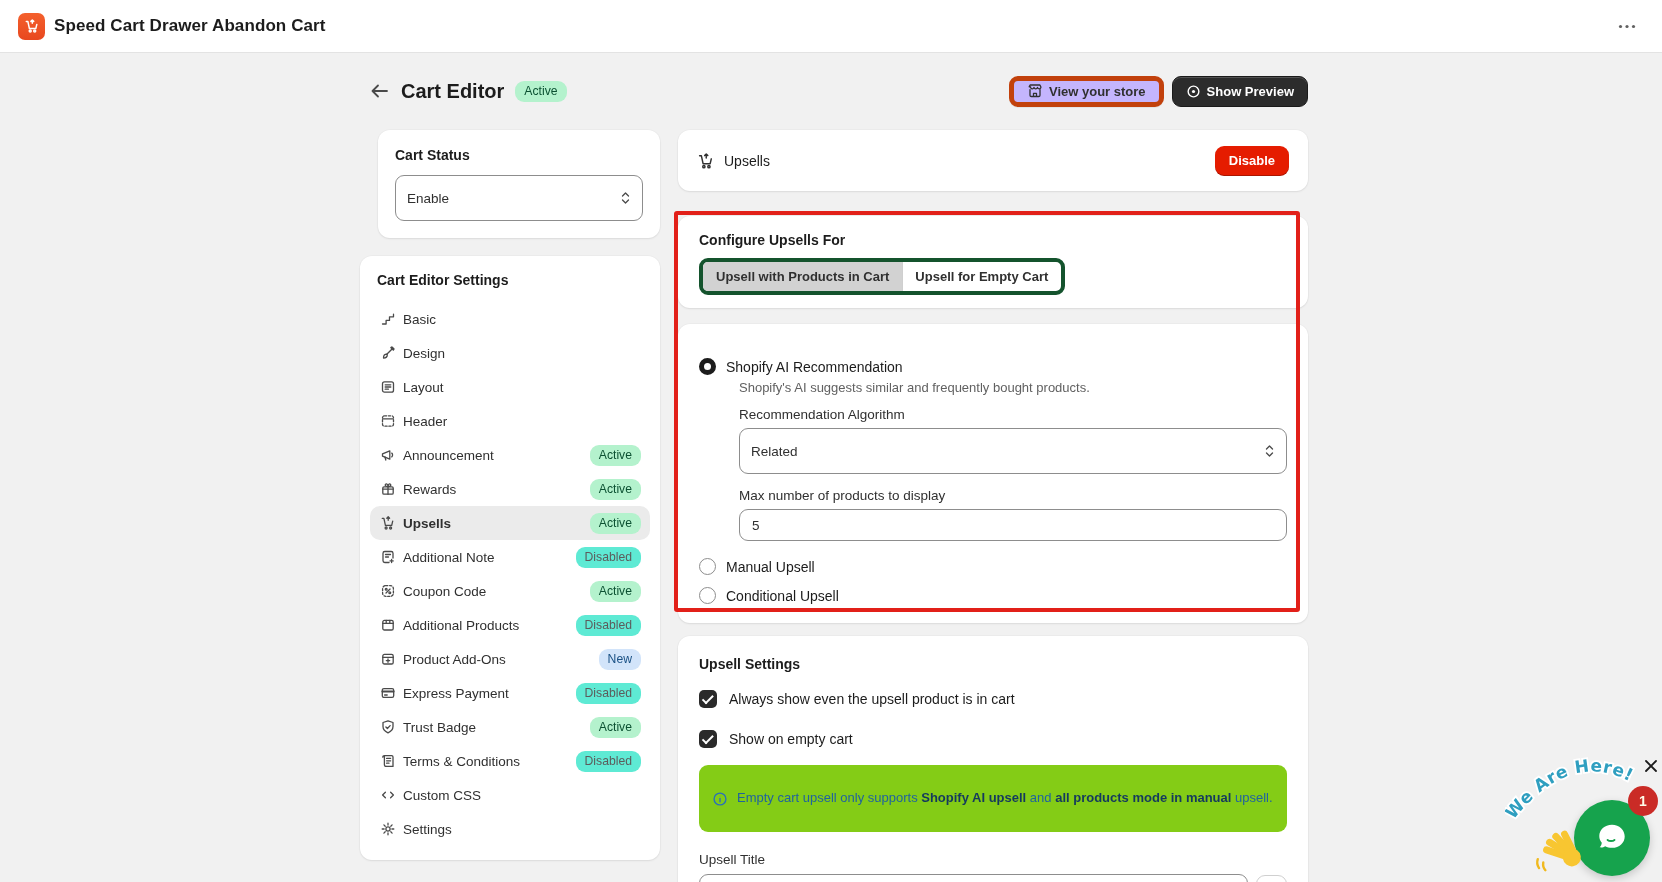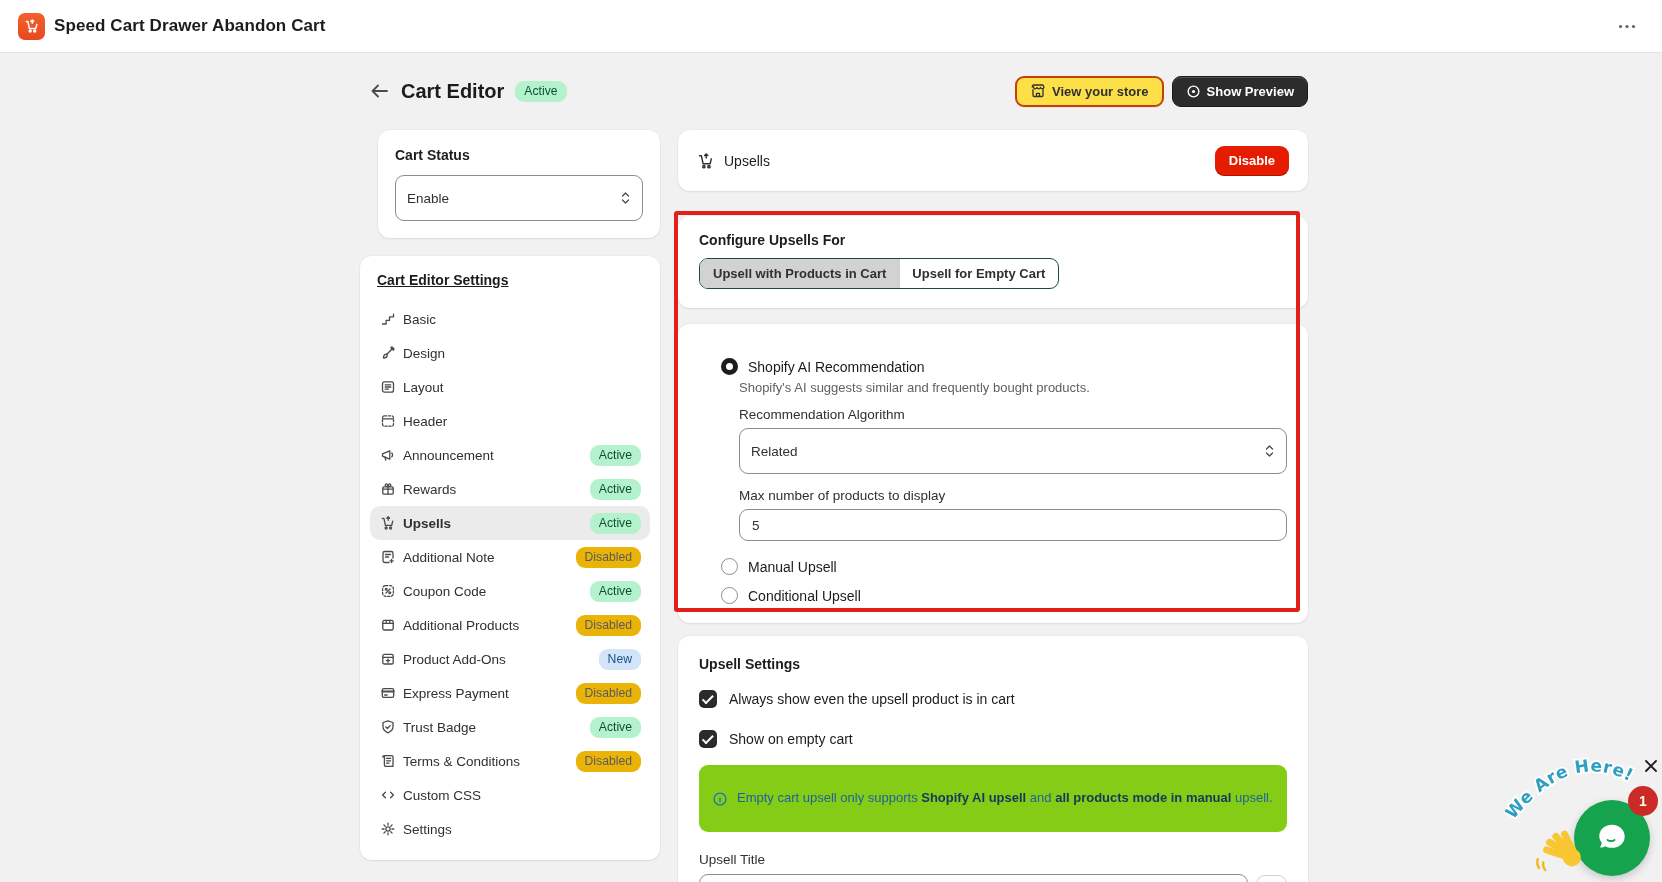--- a/index.html
+++ b/index.html
@@ -31,72 +31,72 @@
     position:absolute; left:366px; top:72px; width:942px; height:38px;
     display:flex; align-items:center; z-index:5;justify-content:space-between;
   }
   .back-btn { padding:4px; margin-right:8px; cursor:pointer; }
   .page-title { font-size:20px; font-weight:750; color:#1c1c1c; }
   .badge {
     display:inline-flex; align-items:center; height:21px; padding:0 9px;
     border-radius:9px; font-size:12.2px; font-weight:500; white-space:nowrap;
   }
   .badge.active   { background:#b4f2cd; color:#0c5132; }
-  .badge.disabled { background:#eab308; color:#5c5c5c; }
+  .badge.disabled { background:#5eead4; color:#5c5c5c; }
   .badge.new      { background:#d2e4fa; color:#1a5185; }
   .page-title-badge { margin-left:11px; }
   .hdr-actions { margin-left:auto; display:flex; gap:8px; }
   .btn {
     height:31px; border-radius:9px; display:inline-flex; align-items:center;
     gap:6px; padding:0 13px; font-size:13px; font-weight:600; cursor:pointer; white-space:nowrap;
   }
-  .btn.light { background:#fde047; border:2px solid #c2410c; color:#303030; box-shadow:0 1px 0 rgba(0,0,0,.05); }
+  .btn.light { background:#c4b5fd; border:5px solid #c2410c; color:#303030; box-shadow:0 1px 0 rgba(0,0,0,.05); }
   .btn.dark  { background:#2c2c2c; border:1px solid #1a1a1a; color:#fff; box-shadow:inset 0 1px 0 rgba(255,255,255,.18); }
 
   
   .card { background:#fff; border-radius:12px; box-shadow:0 1px 2px rgba(0,0,0,.08), 0 0 0 1px rgba(0,0,0,.02); }
 
   
   .left-col { position:absolute; left:360px; top:130px; width:300px; }
   .status-card { padding:17px;margin-left:18px; }
   .card-heading { font-size:14px; font-weight:700; color:#1c1c1c; }
   .select {
     display:flex; align-items:center; justify-content:space-between;
     border:1px solid #8d8d8d; border-radius:9px; height:46px; padding:0 11px;
     font-size:13.5px; color:#303030; background:#fff; cursor:pointer;
   }
   .status-card .select { margin-top:12px; }
   .nav-card { margin-top:18px; padding:16px 10px 14px 10px; }
-  .nav-card .card-heading { padding:0 7px;text-decoration:underline; }
+  .nav-card .card-heading { padding:0 7px; }
   .nav-list { margin-top:14px; }
   .nav-row {
     height:34px; display:flex; align-items:center; gap:7px;
     padding:0 9px; border-radius:10px; cursor:pointer; font-size:13.5px; color:#303030;
   }
   .nav-row .nlabel { white-space:nowrap; }
   .nav-row.sel { background:#ebebeb; font-weight:650; }
   .nav-row .badge { margin-left:auto; }
   .nicon { width:17px; height:17px; display:flex; align-items:center; justify-content:center; flex:none; }
 
   
   .main-col { position:absolute; left:678px; top:130px; width:630px; }
   .panel-head { height:61px; display:flex; align-items:center; padding:0 19px; }
   .panel-title { font-size:14px; font-weight:500; color:#1c1c1c; margin-left:9px; }
   .btn-disable {
     margin-left:auto; height:30px; padding:0 14px; border-radius:9px;
     background:#e51c00; color:#fff; font-size:13px; font-weight:700;
     display:inline-flex; align-items:center; box-shadow:inset 0 -1px 0 rgba(0,0,0,.25); cursor:pointer;
   }
   .configure-card { margin-top:25px; padding:16px 21px; height:92px; }
-  .seg { margin-top:10px; display:inline-flex; border:1px solid #14532d; border-radius:9px; overflow:hidden; background:#fff; }
+  .seg { margin-top:10px; display:inline-flex; border:4px solid #14532d; border-radius:9px; overflow:hidden; background:#fff; }
   .seg .opt { padding:7px 13px; font-size:13px; font-weight:600; color:#303030; cursor:pointer; white-space:nowrap; }
   .seg .opt.on { background:#d2d2d2; box-shadow:1px 0 0 #cfcfcf; }
 
   .type-card { margin-top:16px; padding:18px 21px 14px; height:299px; }
-  .radio-row { display:flex; align-items:center; gap:10px; margin-top:16px; cursor:pointer;margin-left:22px; }
+  .radio-row { display:flex; align-items:center; gap:10px; margin-top:16px; cursor:pointer; }
   .radio { width:17px; height:17px; border-radius:50%; border:1.5px solid #8d8d8d; background:#fff; flex:none; }
   .radio.on { border:5.5px solid #1c1c1c; }
   .radio-label { font-size:14px; color:#1c1c1c; }
   .radio-desc { margin:5px 0 0 40px; font-size:13px; color:#616161; }
   .indent { margin-left:40px; }
   .field-label { font-size:13.5px; color:#303030; }
   .mt12 { margin-top:12px; } .mt14 { margin-top:14px; } .mt6 { margin-top:6px; }
   .tinput {
     border:1px solid #8d8d8d; border-radius:9px; height:32px; padding:0 12px;
     font-size:13.5px; color:#303030; width:100%; background:#fff; font-family:inherit;

